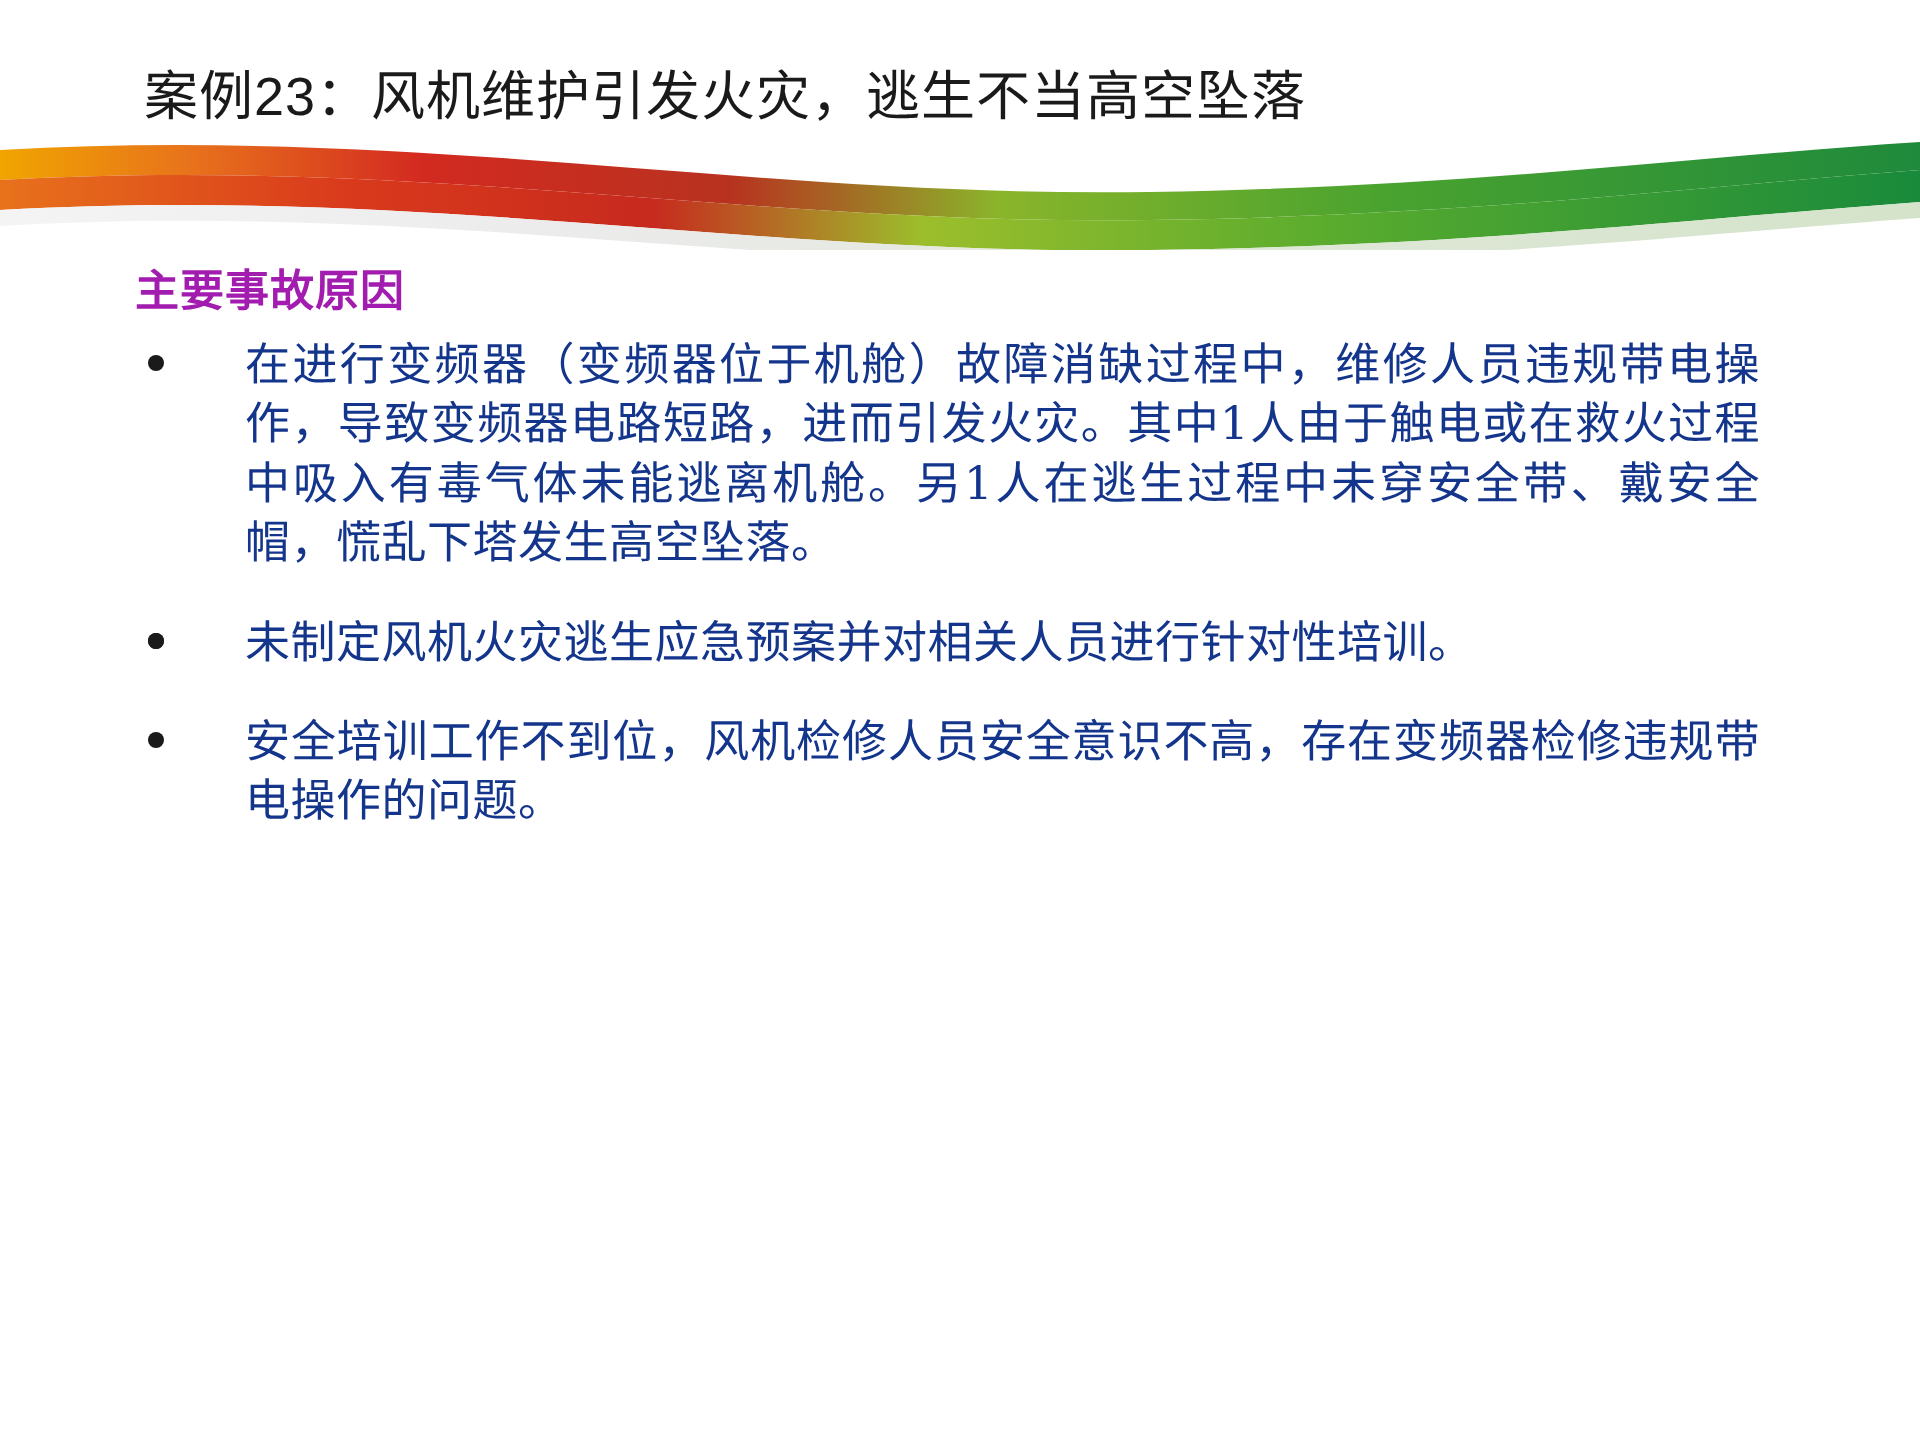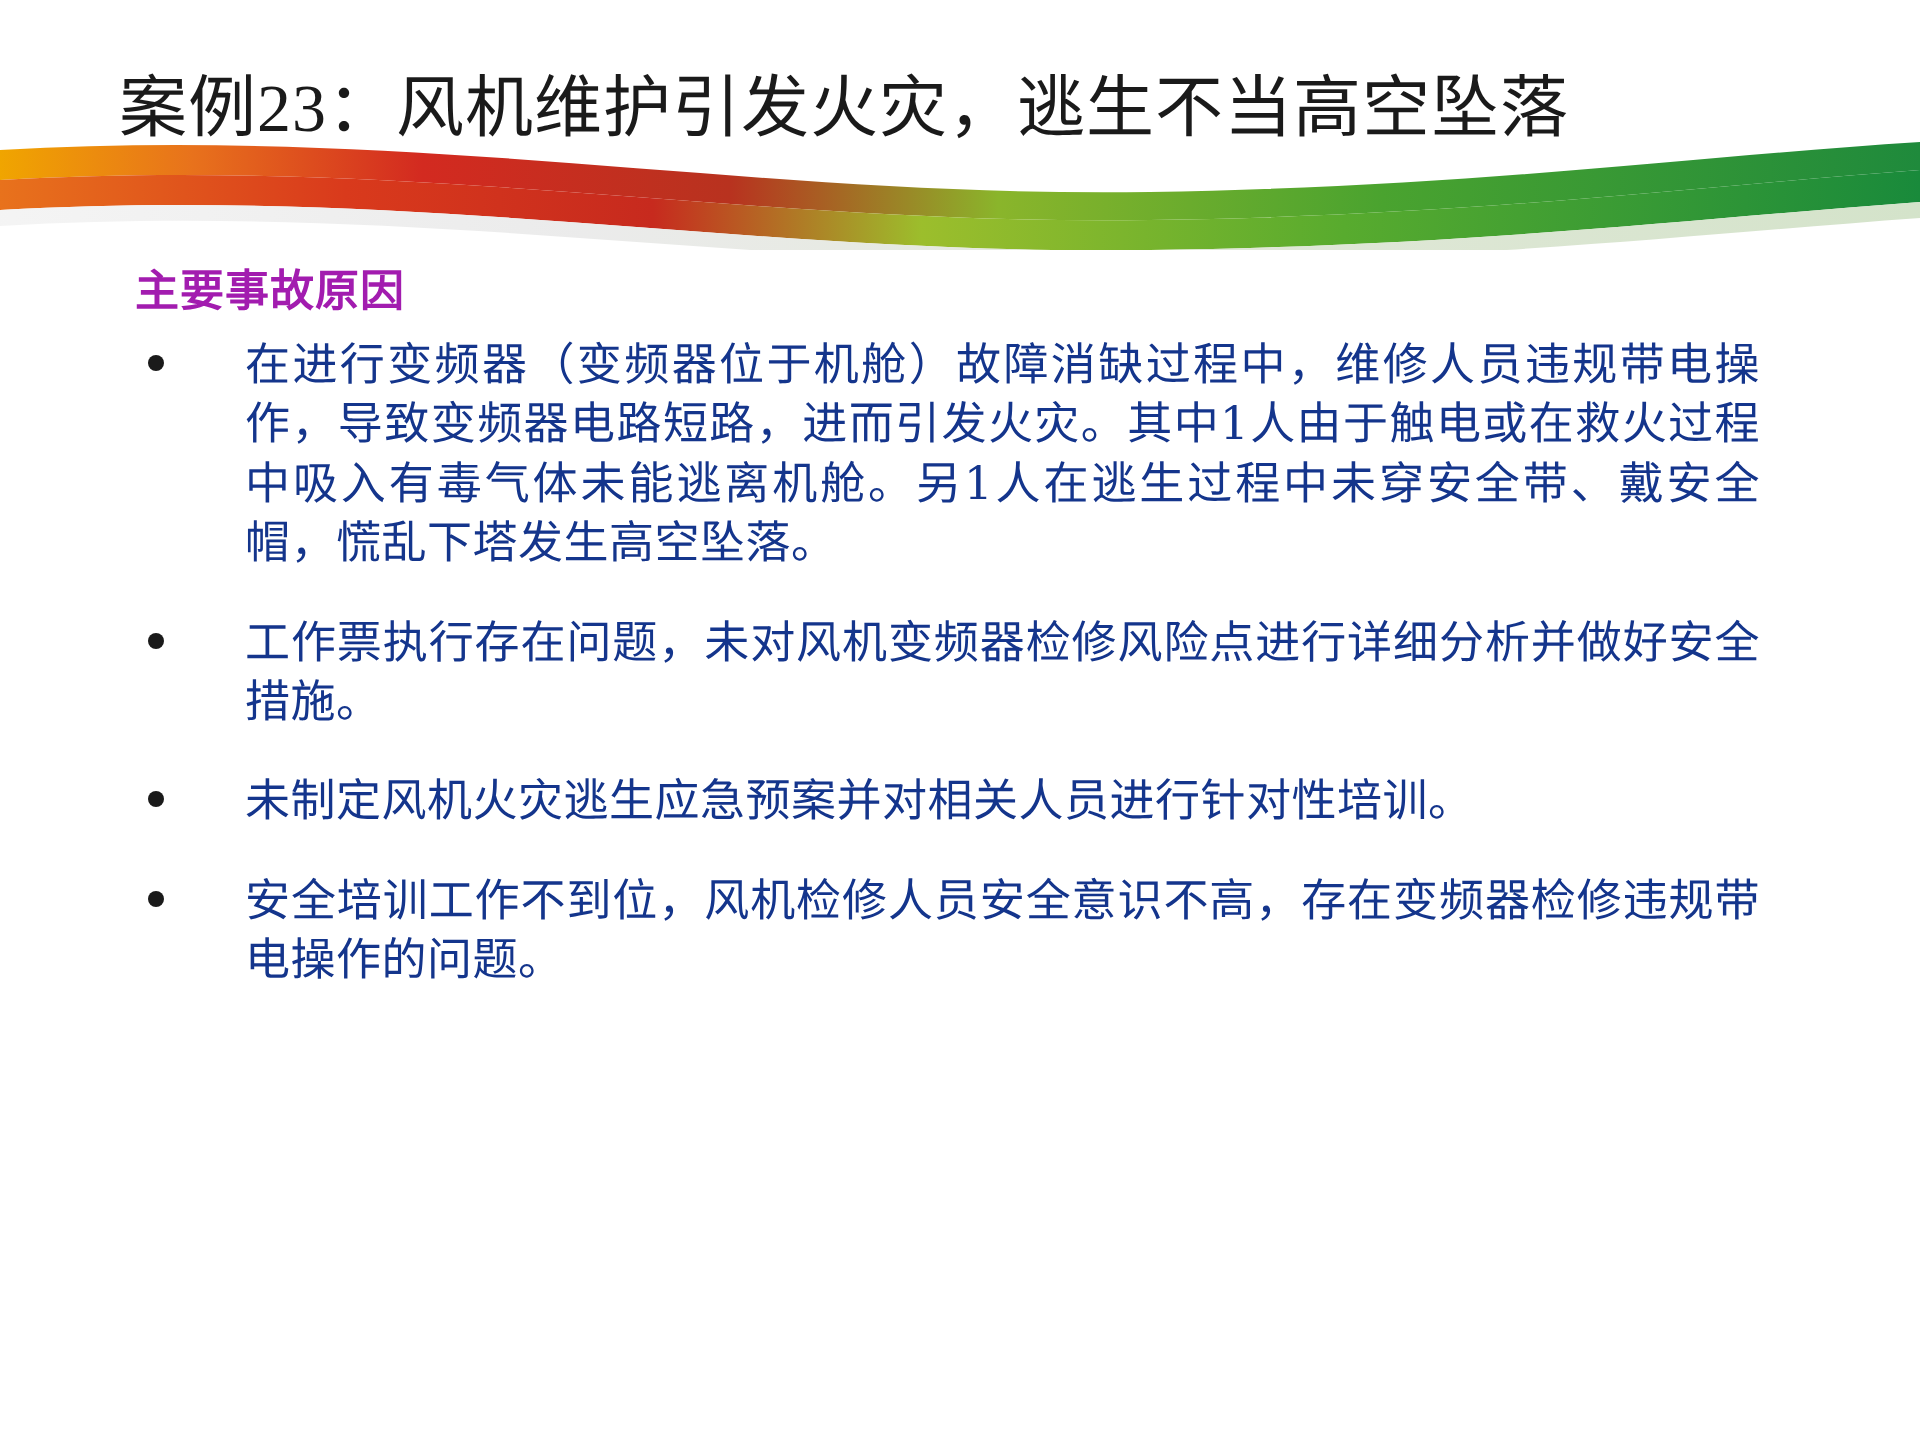--- a/index.html
+++ b/index.html
@@ -24,28 +24,28 @@
   
   .title-area {
     position: absolute;
     left: 0;
     top: 0;
     width: 1920px;
     height: 175px;
   }
   .slide-title {
     position: absolute;
-    left: 119px;
+    left: 144px;
     top: 52px;
-    font-size: 68px;
+    font-size: 54px;
     font-weight: 400;
     color: #1a1a1a;
     letter-spacing: 1px;
     white-space: nowrap;
-    font-family: Liberation Serif, serif;
+    font-family: Liberation Sans, sans-serif;
   }
 
   
   .swoosh {
     position: absolute;
     left: 0;
     top: 140px;
     width: 1920px;
     height: 110px;
     overflow: hidden;
@@ -159,21 +159,20 @@
 
     <div class="section-heading">主要事故原因</div>
 
     <ul class="bullet-list">
       <li class="bullet-item">
         <span class="bullet-dot"></span>
         <span class="bullet-text">在进行变频器（变频器位于机舱）故障消缺过程中，维修人员违规带电操作，导致变频器电路短路，进而引发火灾。其中1人由于触电或在救火过程中吸入有毒气体未能逃离机舱。另1人在逃生过程中未穿安全带、戴安全帽，慌乱下塔发生高空坠落。</span>
       </li>
       <li class="bullet-item">
         <span class="bullet-dot"></span>
-        <span class="bullet-text">工作票执行存在问题，未对风机变频器检修风险点进行详细分析并做好安全措施。</span>
       </li>
       <li class="bullet-item">
         <span class="bullet-dot"></span>
         <span class="bullet-text">未制定风机火灾逃生应急预案并对相关人员进行针对性培训。</span>
       </li>
       <li class="bullet-item">
         <span class="bullet-dot"></span>
         <span class="bullet-text">安全培训工作不到位，风机检修人员安全意识不高，存在变频器检修违规带电操作的问题。</span>
       </li>
     </ul>

